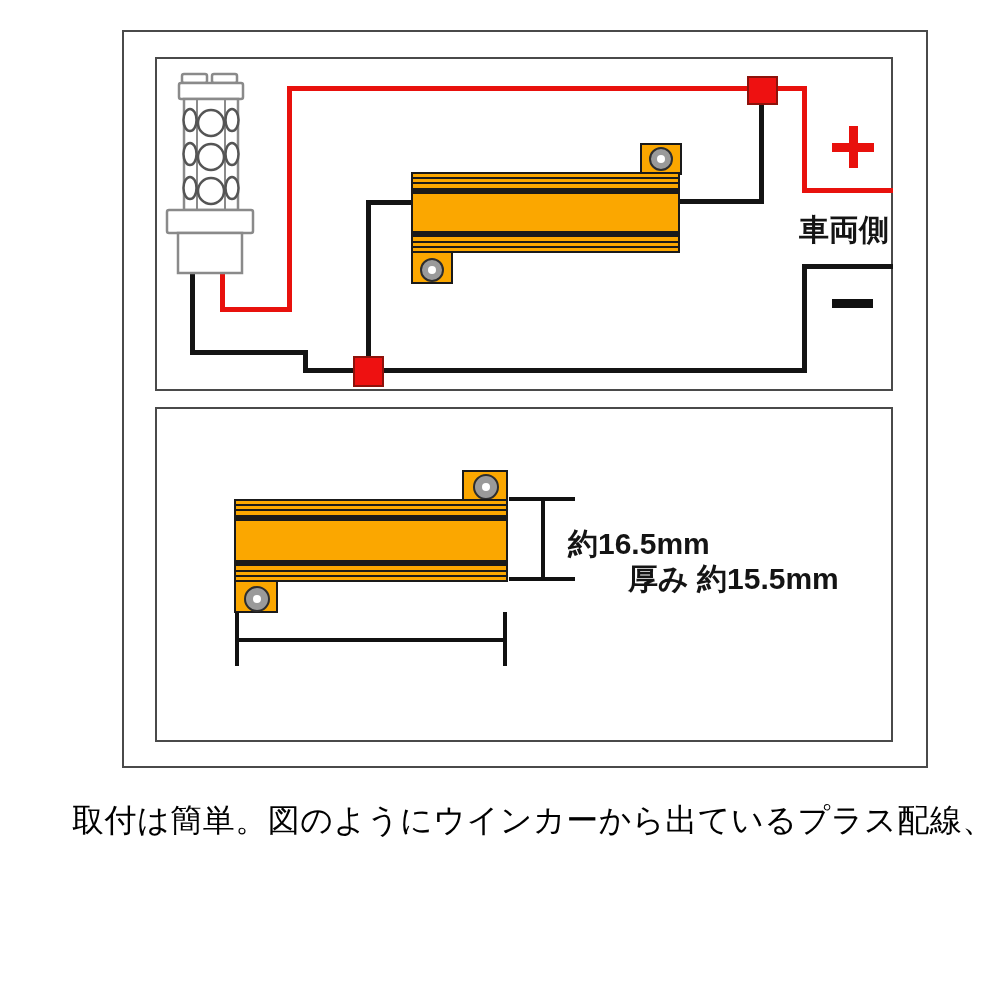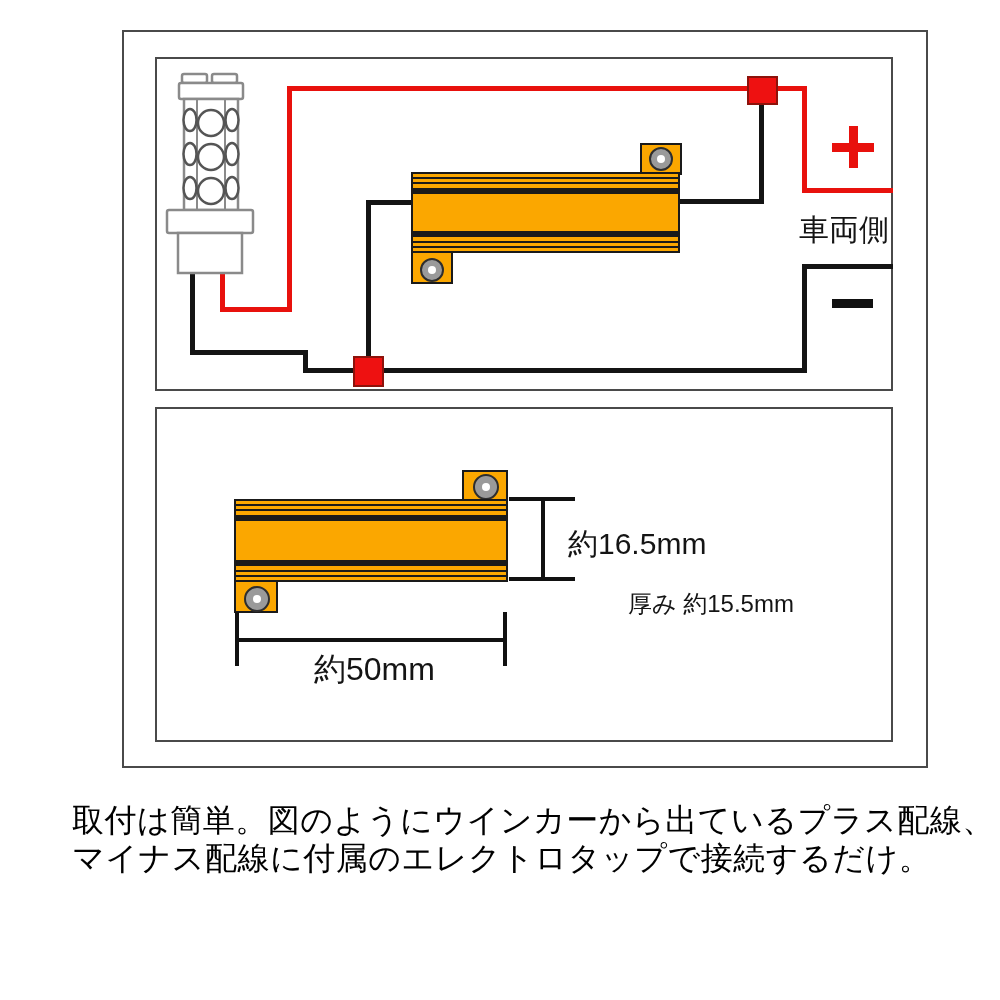--- a/index.html
+++ b/index.html
@@ -19,21 +19,21 @@
   .wire-red{position:absolute;background:var(--wire-red);}
   .wire-black{position:absolute;background:var(--wire-black);}
   .tap{position:absolute;background:var(--tap-red);border:2px solid #8d120b;}
   .res-body{position:absolute;background:var(--resistor-orange);border:2px solid #1a1a1a;}
   .res-tab{position:absolute;background:var(--resistor-orange);border:2px solid #1a1a1a;}
   .rstripe{position:absolute;left:0;right:0;background:#1a1a1a;}
   .screw-outer{position:absolute;border-radius:50%;background:var(--screw-gray);border:2px solid #2e2e2e;}
   .screw-inner{position:absolute;border-radius:50%;background:#ffffff;}
   .dim{position:absolute;background:#111;}
   .lbl{position:absolute;color:#141414;white-space:nowrap;}
-  .lbl-bold{font-weight:normal;}
+  .lbl-bold{font-weight:bold;}
   .caption{position:absolute;color:#000;font-size:32px;line-height:36px;letter-spacing:0.5px;white-space:nowrap;}
   .plusbar{position:absolute;background:var(--wire-red);}
   .minusbar{position:absolute;background:#111;}
   svg .outline{fill:#ffffff;stroke:#8a8a8a;stroke-width:2.5;}
   svg .ledline{stroke:#8a8a8a;stroke-width:2;}
   svg .led{fill:#ffffff;stroke:#555555;stroke-width:2.5;}
 </style>
 </head>
 <body>
 
@@ -134,19 +134,17 @@
   </div>
 
   <div class="dim" style="left:541px;top:499px;width:4px;height:82px;"></div>
   <div class="dim" style="left:509px;top:497px;width:66px;height:4px;"></div>
   <div class="dim" style="left:509px;top:577px;width:66px;height:4px;"></div>
   <div class="dim" style="left:237px;top:638px;width:270px;height:4px;"></div>
   <div class="dim" style="left:235px;top:612px;width:4px;height:54px;"></div>
   <div class="dim" style="left:503px;top:612px;width:4px;height:54px;"></div>
 
   <div class="lbl lbl-bold" style="left:568px;top:524px;font-size:30px;">約16.5mm</div>
-  <div class="lbl lbl-bold" style="left:628px;top:588px;font-size:24px;">厚み 約15.5mm</div>
-  <div class="lbl lbl-bold" style="left:314px;top:648px;font-size:32px;">約50mm</div>
+  <div class="lbl lbl-bold" style="left:628px;top:559px;font-size:30px;">厚み 約15.5mm</div>
 
   <div class="caption" style="left:72px;top:802px;">取付は簡単。図のようにウインカーから出ているプラス配線、</div>
-  <div class="caption" style="left:72px;top:840px;">マイナス配線に付属のエレクトロタップで接続するだけ。</div>
 
 </div>
 
 </body></html>

